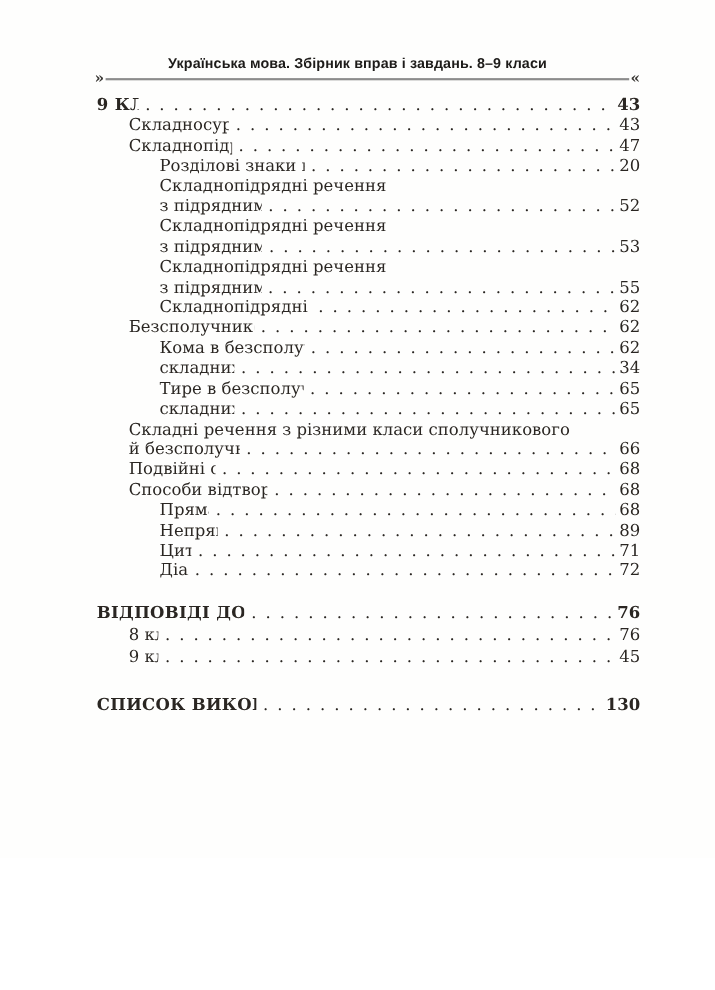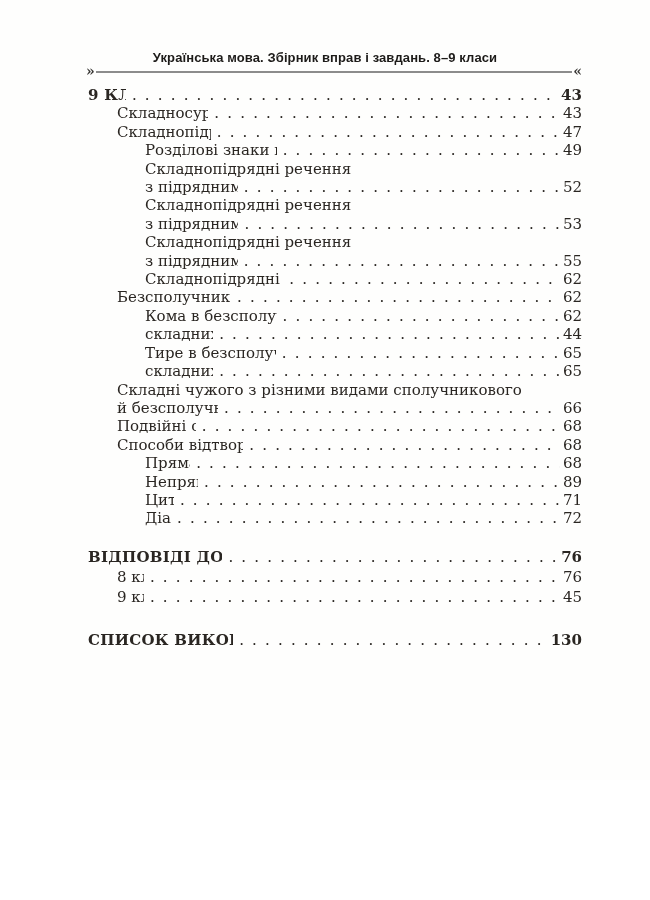--- a/index.html
+++ b/index.html
@@ -80,21 +80,21 @@
           <span class="pg">43</span>
         </div>
         <div class="row lvl1">
           <span class="txt">Складнопідрядне речення</span>
           <span class="leader"></span>
           <span class="pg">47</span>
         </div>
         <div class="row lvl2">
           <span class="txt">Розділові знаки в складнопідрядному реченні</span>
           <span class="leader"></span>
-          <span class="pg">49</span>
+          <span class="pg">20</span>
         </div>
         <div class="row lvl2">
           <span class="txt">Складнопідрядні речення</span>
         </div>
         <div class="row lvl2">
           <span class="txt">з підрядними означальними</span>
           <span class="leader"></span>
           <span class="pg">52</span>
         </div>
         <div class="row lvl2">
@@ -124,34 +124,34 @@
           <span class="pg">62</span>
         </div>
         <div class="row lvl2">
           <span class="txt">Кома в безсполучникових складних реченнях</span>
           <span class="leader"></span>
           <span class="pg">62</span>
         </div>
         <div class="row lvl2">
           <span class="txt">складних реченнях</span>
           <span class="leader"></span>
-          <span class="pg">44</span>
+          <span class="pg">34</span>
         </div>
         <div class="row lvl2">
           <span class="txt">Тире в безсполучникових складних реченнях</span>
           <span class="leader"></span>
           <span class="pg">65</span>
         </div>
         <div class="row lvl2">
           <span class="txt">складних реченнях</span>
           <span class="leader"></span>
           <span class="pg">65</span>
         </div>
         <div class="row lvl1">
-          <span class="txt">Складні чужого з різними видами сполучникового</span>
+          <span class="txt">Складні речення з різними класи сполучникового</span>
         </div>
         <div class="row lvl1">
           <span class="txt">й безсполучникового зв’язку</span>
           <span class="leader"></span>
           <span class="pg">66</span>
         </div>
         <div class="row lvl1">
           <span class="txt">Подвійні сполучники</span>
           <span class="leader"></span>
           <span class="pg">68</span>

